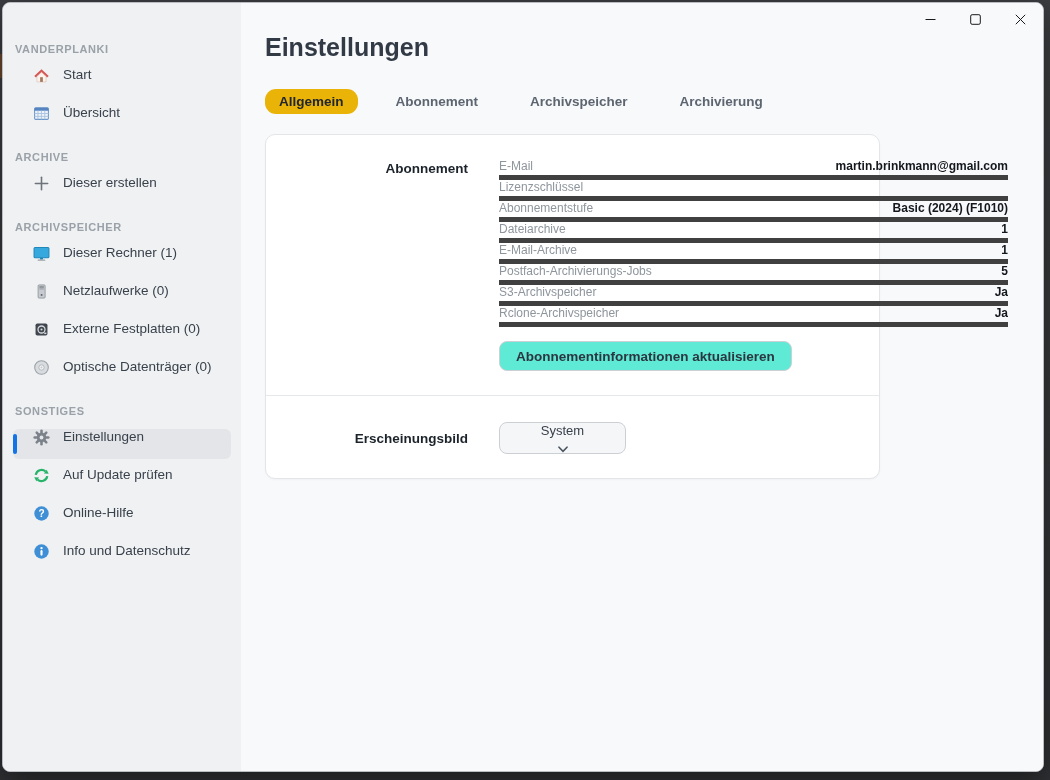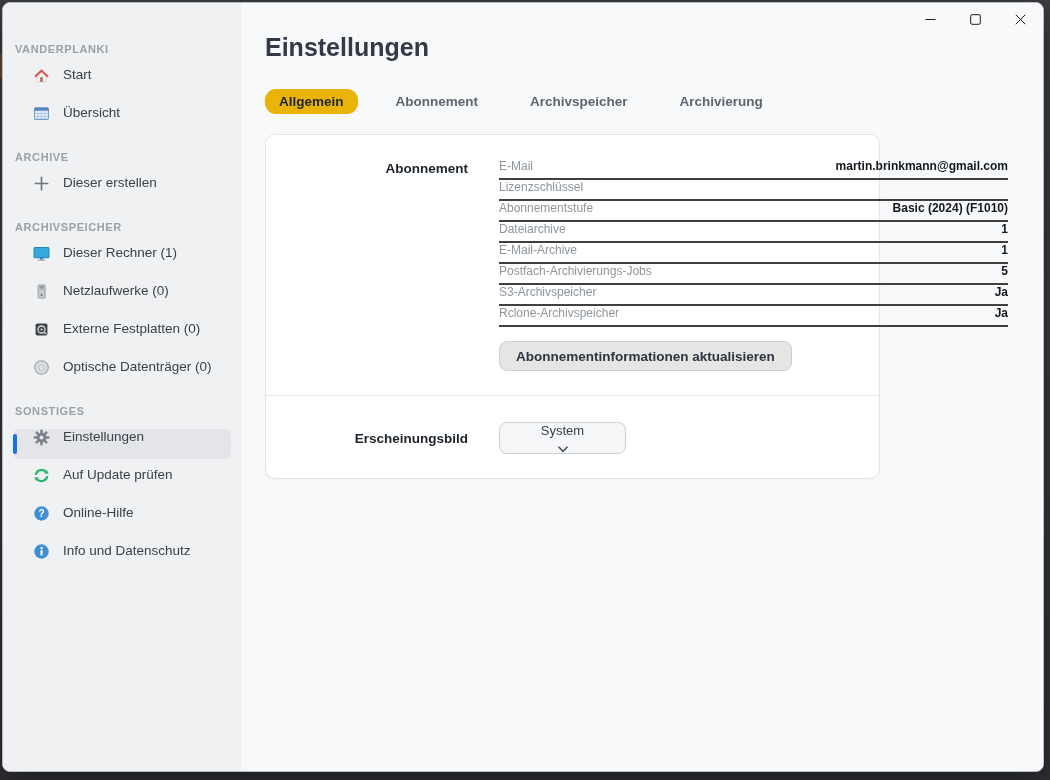--- a/index.html
+++ b/index.html
@@ -45,25 +45,25 @@
   .sec-label { width:202px; flex:none; text-align:right; font-size:13.5px; font-weight:bold;
     color:#1c232b; padding-top:2px; }
   .sec-gap { width:31px; flex:none; }
   .sec-fields { width:509px; flex:none; }
   .sec-abo { padding:24px 0 24px 0; }
   .sec-divider { height:1px; background:#e6e8ea; }
   .sec-appearance { padding:26px 0 24px 0; align-items:center; }
   .sec-appearance .sec-label { padding-top:0; }
 
   .field-row { display:flex; justify-content:space-between; align-items:baseline;
-    height:21px; border-bottom:2px solid #404040; }
+    height:21px; border-bottom:5px solid #404040; }
   .field-label { font-size:12px; color:#8e959c; }
   .field-value { font-size:12px; font-weight:bold; color:#14181d; }
 
-  .update-btn { margin-top:14px; height:30px; padding:0 16px; background:#e5e5e5;
+  .update-btn { margin-top:14px; height:30px; padding:0 16px; background:#5eead4;
     border:1px solid #ccd0d4; border-radius:8px; font-family:inherit;
     font-size:13.5px; font-weight:600; color:#2c3640; cursor:pointer; }
 
   .dropdown { width:127px; height:32px; background:#f5f6f8; border:1px solid #ccd0d4;
     border-radius:8px; display:flex; align-items:center; justify-content:space-between;
     padding:0 12px; cursor:pointer;flex-direction:column; }
   .dropdown-value { font-size:13px; color:#39414b; }
 </style>
 </head>
 <body>

